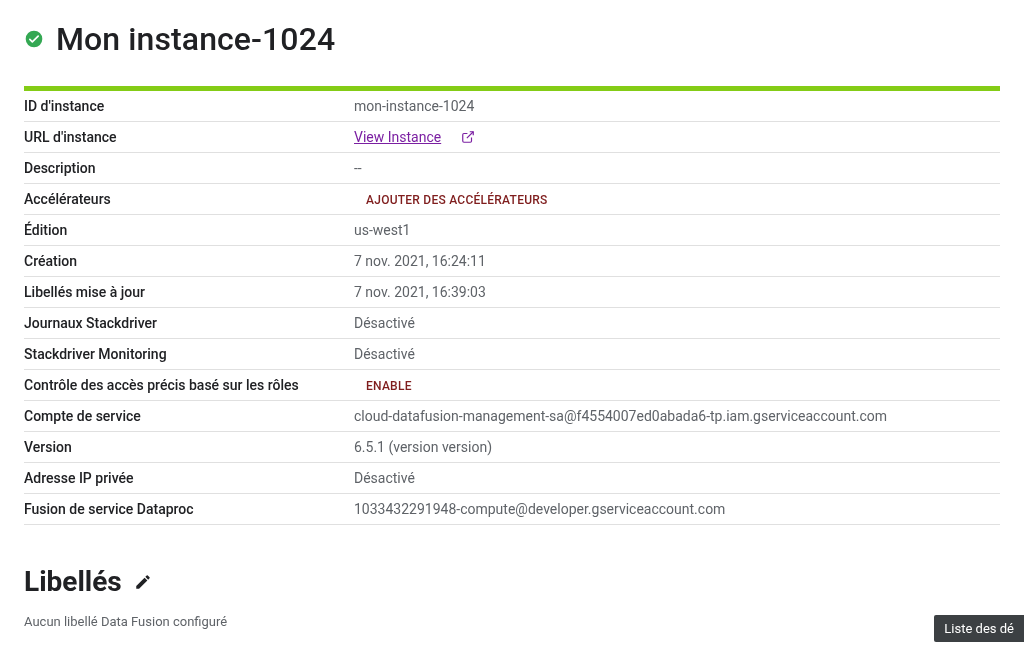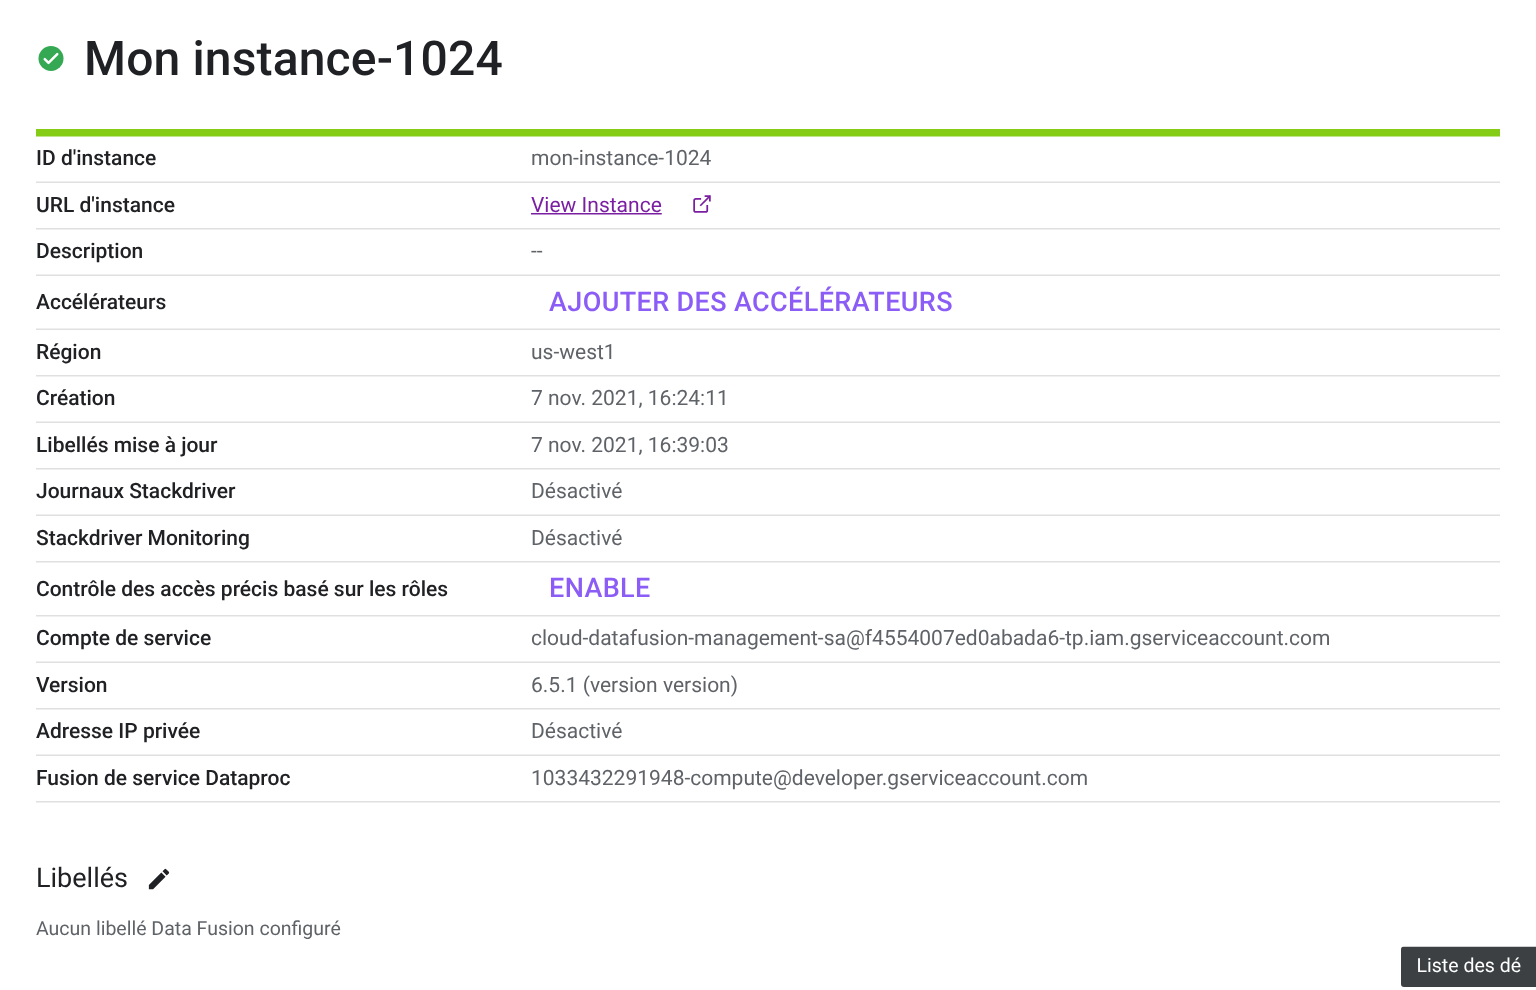--- a/index.html
+++ b/index.html
@@ -60,70 +60,71 @@
       padding: 7px 0;
       font-size: 14px;
       color: #5f6368;
       text-align: left;
       vertical-align: middle;
     }
     .link-value {
       color: #7b1fa2;
       text-decoration: underline;
       display: inline-flex;
+      align-items: center;
       gap: 20px;
       cursor: pointer;
     }
     .external-icon {
       width: 14px;
       height: 14px;
       display: inline-flex;
     }
     .external-icon svg {
       width: 14px;
       height: 14px;
     }
     .action-button {
-      color: #8b5cf6;
+      color: #7f1d1d;
       font-weight: 500;
-      font-size: 18px;
+      font-size: 12px;
       cursor: pointer;
       text-transform: none;
       padding-left: 12px;
       letter-spacing: 0.25px;
     }
     .section-header {
       display: flex;
       align-items: center;
       gap: 12px;
       margin-top: 40px;
       margin-bottom: 16px;
     }
     .section-title {
-      font-size: 18px;
-      font-weight: 400;
+      font-size: 28px;
+      font-weight: 700;
       color: #202124;
     }
     .edit-icon {
       width: 18px;
       height: 18px;
       cursor: pointer;
       display: inline-flex;
     }
     .edit-icon svg {
       width: 18px;
       height: 18px;
     }
     .empty-message {
       font-size: 13px;
       color: #5f6368;
     }
     .floating-chip {
       position: fixed;
-      bottom: 2px;
+      bottom: 18px;
       right: 0;
       background: #3c4043;
       color: #fff;
       padding: 6px 10px;
       font-size: 13px;
       border-radius: 2px 0 0 2px;
     }
   </style>
 </head>
 <body>
@@ -163,21 +164,21 @@
       <td class="details-label">Description</td>
       <td class="details-value">--</td>
     </tr>
     <tr class="details-row">
       <td class="details-label">Accélérateurs</td>
       <td class="details-value">
         <span class="action-button">AJOUTER DES ACCÉLÉRATEURS</span>
       </td>
     </tr>
     <tr class="details-row">
-      <td class="details-label">Région</td>
+      <td class="details-label">Édition</td>
       <td class="details-value">us-west1</td>
     </tr>
     <tr class="details-row">
       <td class="details-label">Création</td>
       <td class="details-value">7 nov. 2021, 16:24:11</td>
     </tr>
     <tr class="details-row">
       <td class="details-label">Libellés mise à jour</td>
       <td class="details-value">7 nov. 2021, 16:39:03</td>
     </tr>

